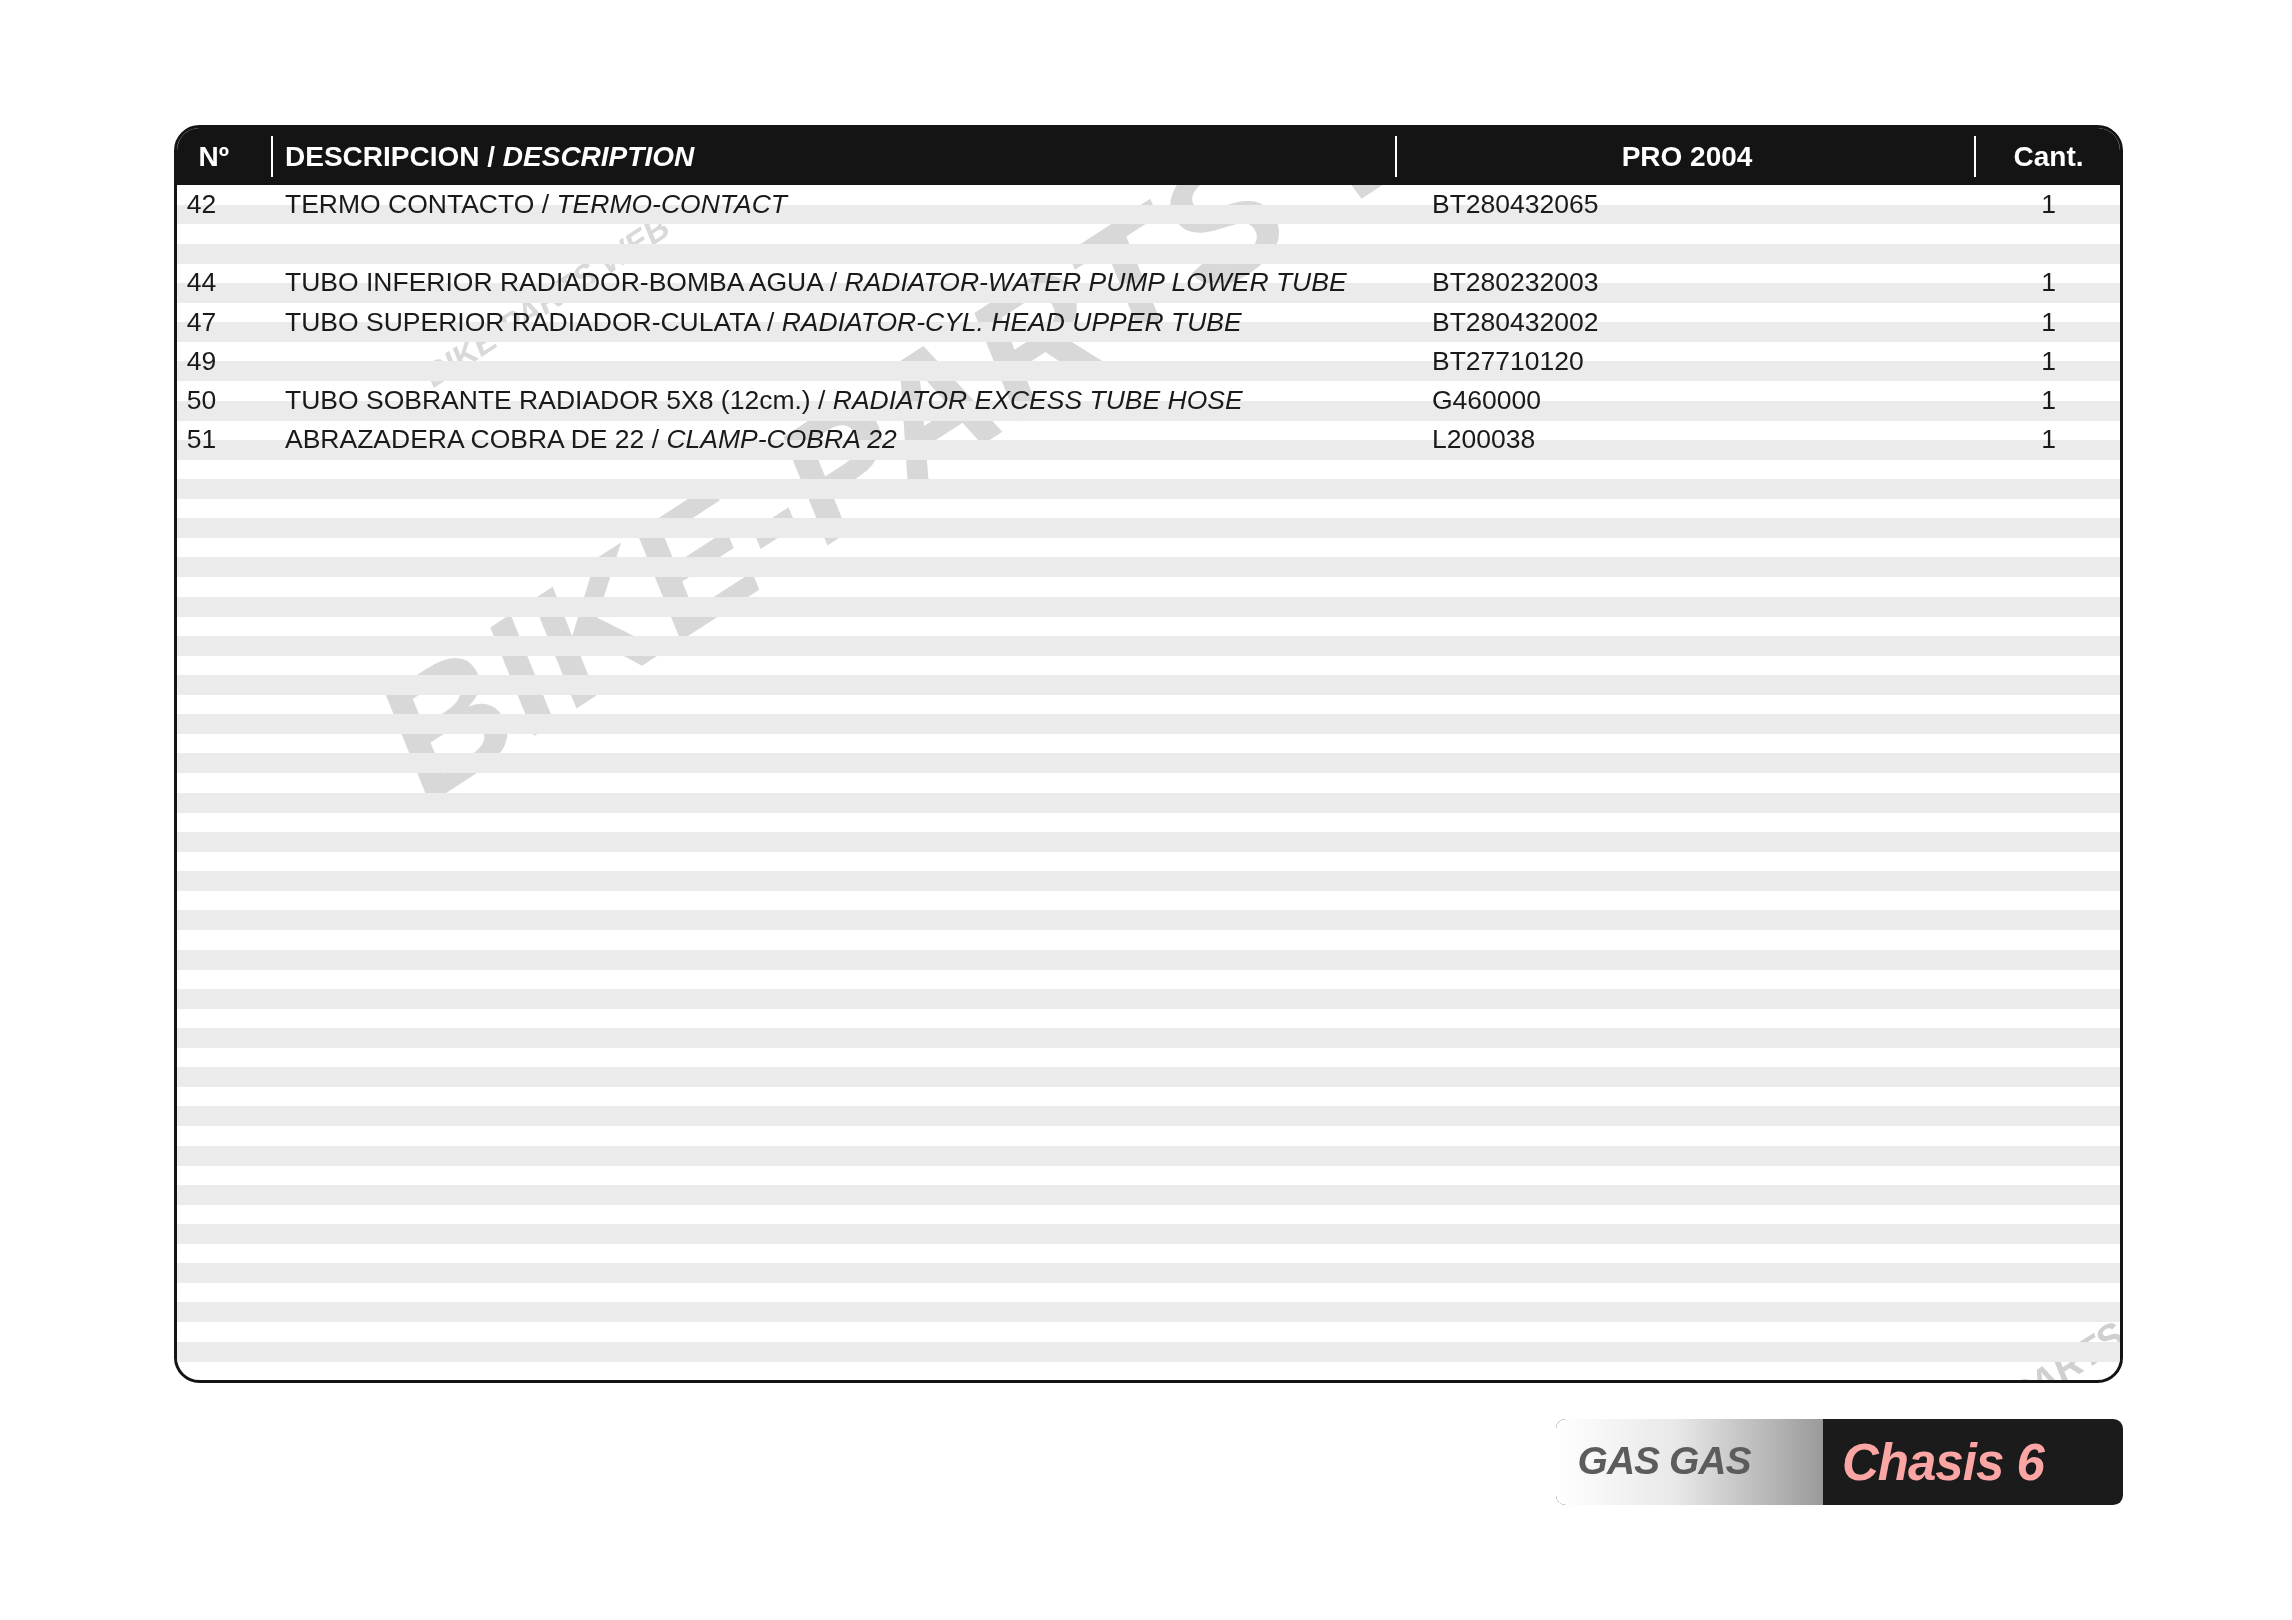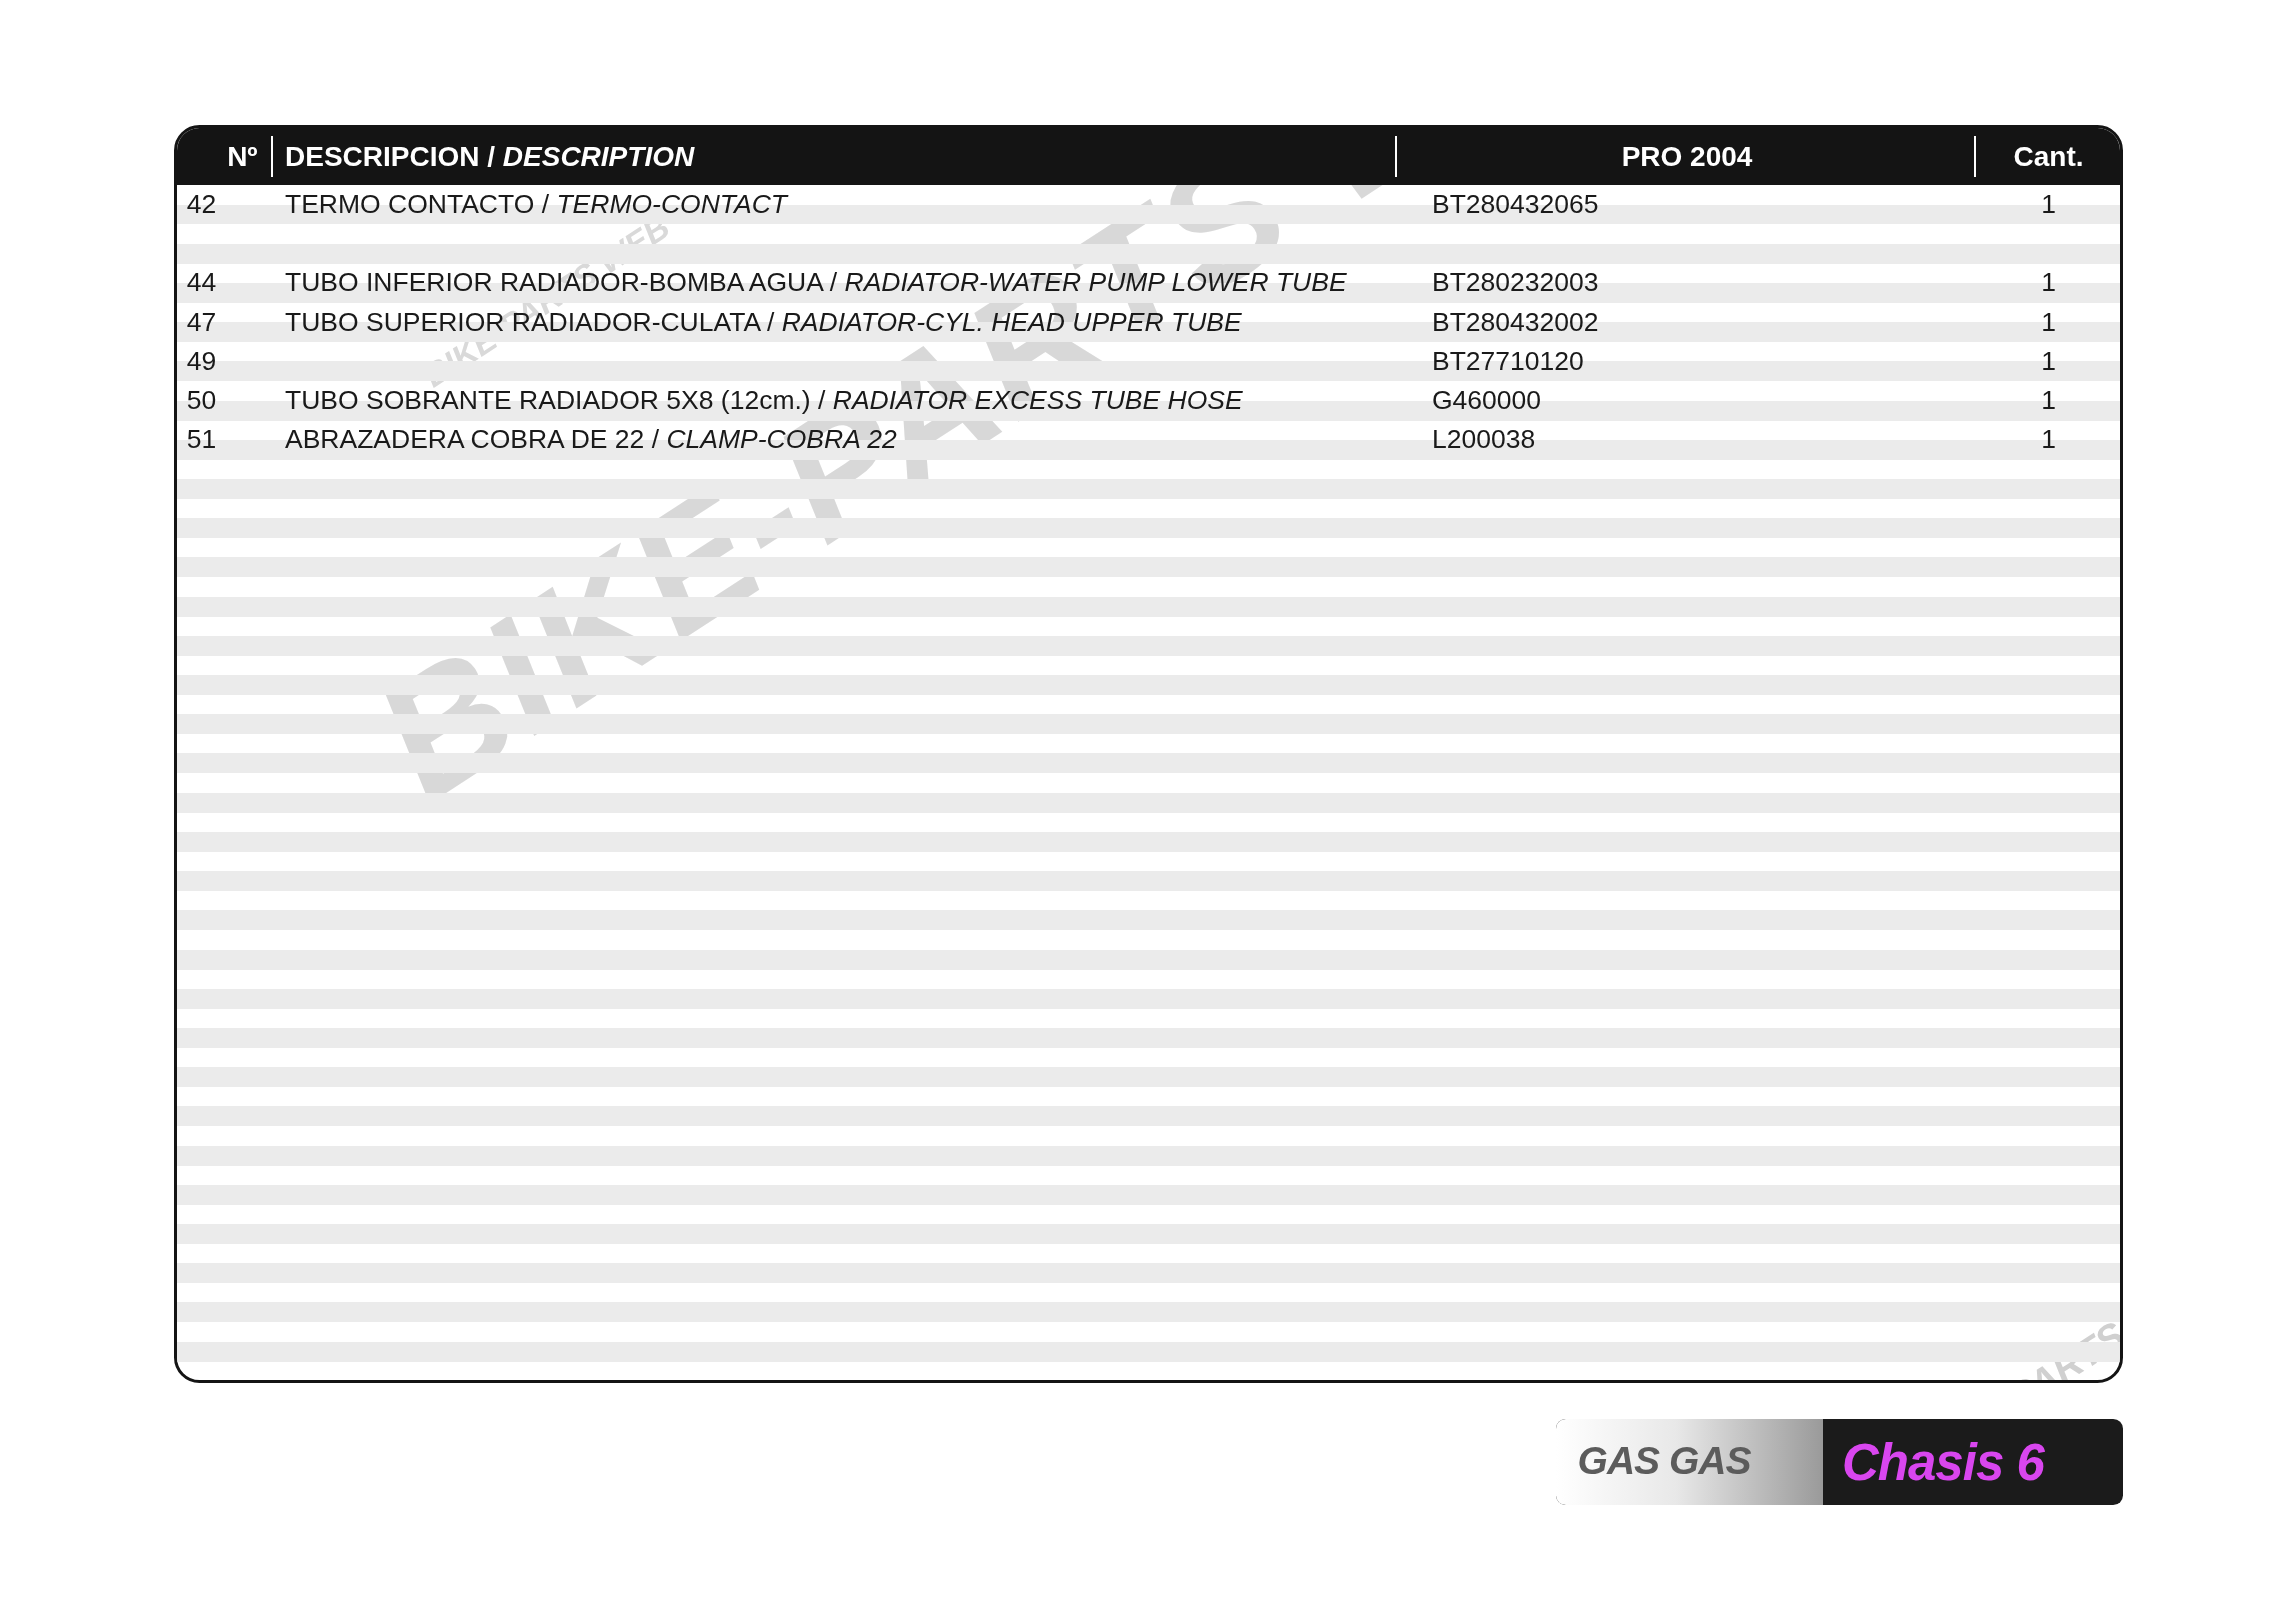--- a/index.html
+++ b/index.html
@@ -51,21 +51,21 @@
   #table-header .cell {
     position: absolute;
     top: 0;
     height: 57px;
     line-height: 57px;
     font-size: 28px;
     font-weight: bold;
     color: #ffffff;
     white-space: nowrap;
   }
-  .hdr-num   { left: 21.6px;  width: 59px; text-align: right; }
+  .hdr-num   { left: 21.6px;  width: 59px; text-align: left; }
   .hdr-desc  { left: 108px; }
   .hdr-ref   { left: 1255px; width: 510px; text-align: center; }
   .hdr-qty   { left: 1808px; width: 127px; text-align: center; }
 
   #table-header .divider {
     position: absolute;
     top: 7.8px;
     width: 2px;
     height: 41px;
     background: #ffffff;
@@ -220,21 +220,21 @@
     letter-spacing: -1px;
     white-space: nowrap;
   }
   #badge-title {
     position: absolute;
     left: 286px;
     top: 13.7px;
     font-size: 51px;
     font-weight: bold;
     font-style: italic;
-    color: #d946ef;
+    color: #fca5a5;
     white-space: nowrap;
     letter-spacing: -1px;
   }
 </style>
 </head>
 <body>
 
 <div id="page">
 
   <div id="wm-layer">

